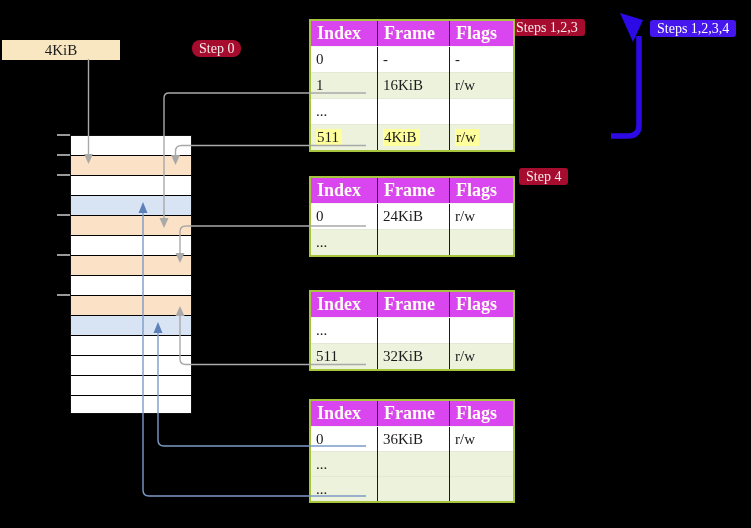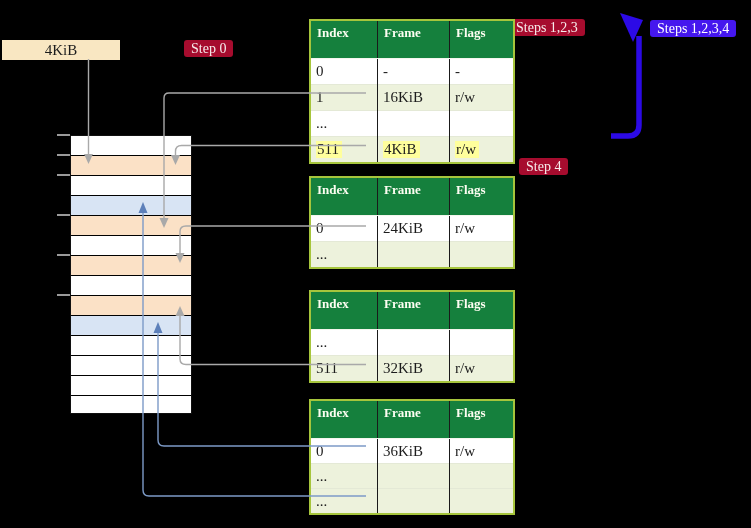--- a/index.html
+++ b/index.html
@@ -30,22 +30,22 @@
   .mrow.free  { background:#ffffff; }
   .mrow.ptf   { background:#fbe1c6; }
   .mrow.data  { background:#d8e4f4; }
   .tick { position:absolute; left:57px; width:13px; height:2px; background:#9a9a9a; }
   
   table.ptable {
     position:absolute; border-collapse:collapse;
     border:2px solid #a6c53c; table-layout:fixed;
   }
   .ptable th {
-    background:#15803d; color:#fdfdf2; font-weight:bold; font-size:13px;
-    text-align:left; height:24px; padding:0 4px 13px 6px;
+    background:#d946ef; color:#fdfdf2; font-weight:bold; font-size:18px;
+    text-align:left; height:24px; padding:0 4px 1px 6px;
     border-right:1px solid #1a1a1a; border-bottom:1px solid #f4f6ee;
   }
   .ptable td {
     background:#ffffff; color:#1c1c1c; font-size:15px; height:25px;
     padding:0 4px 0 5px; border-right:1px solid #1a1a1a;
     border-top:1px solid #e4e9d6; overflow:hidden; white-space:nowrap;
   }
   .ptable th:last-child, .ptable td:last-child { border-right:none;margin-left:36px; }
   .ptable tr.shade td { background:#edf2dc; }
   .ptable.compact td { height:24px; }
@@ -53,24 +53,24 @@
   .hl { background:#ffff9c; padding:0 3px 1px 1px; }
   
   svg.overlay { position:absolute; left:0; top:0; pointer-events:none; }
 </style>
 </head>
 <body>
 
 <div class="canvas">
 
   <div class="box4kib">4KiB</div>
-  <div class="badge red" style="left:184px; top:40px;">Step 0</div>
+  <div class="badge red" style="left:192px; top:40px;border-radius:8px;">Step 0</div>
   <div class="badge red" style="left:509px; top:19px;">Steps 1,2,3</div>
   <div class="badge blue" style="left:650px; top:20px;">Steps 1,2,3,4</div>
-  <div class="badge red" style="left:519px; top:158px;">Step 4</div>
+  <div class="badge red" style="left:519px; top:168px;">Step 4</div>
 
   <div class="mem">
     <div class="mrow free"></div>
     <div class="mrow ptf"></div>
     <div class="mrow free"></div>
     <div class="mrow data"></div>
     <div class="mrow ptf"></div>
     <div class="mrow free"></div>
     <div class="mrow ptf"></div>
     <div class="mrow free"></div>

